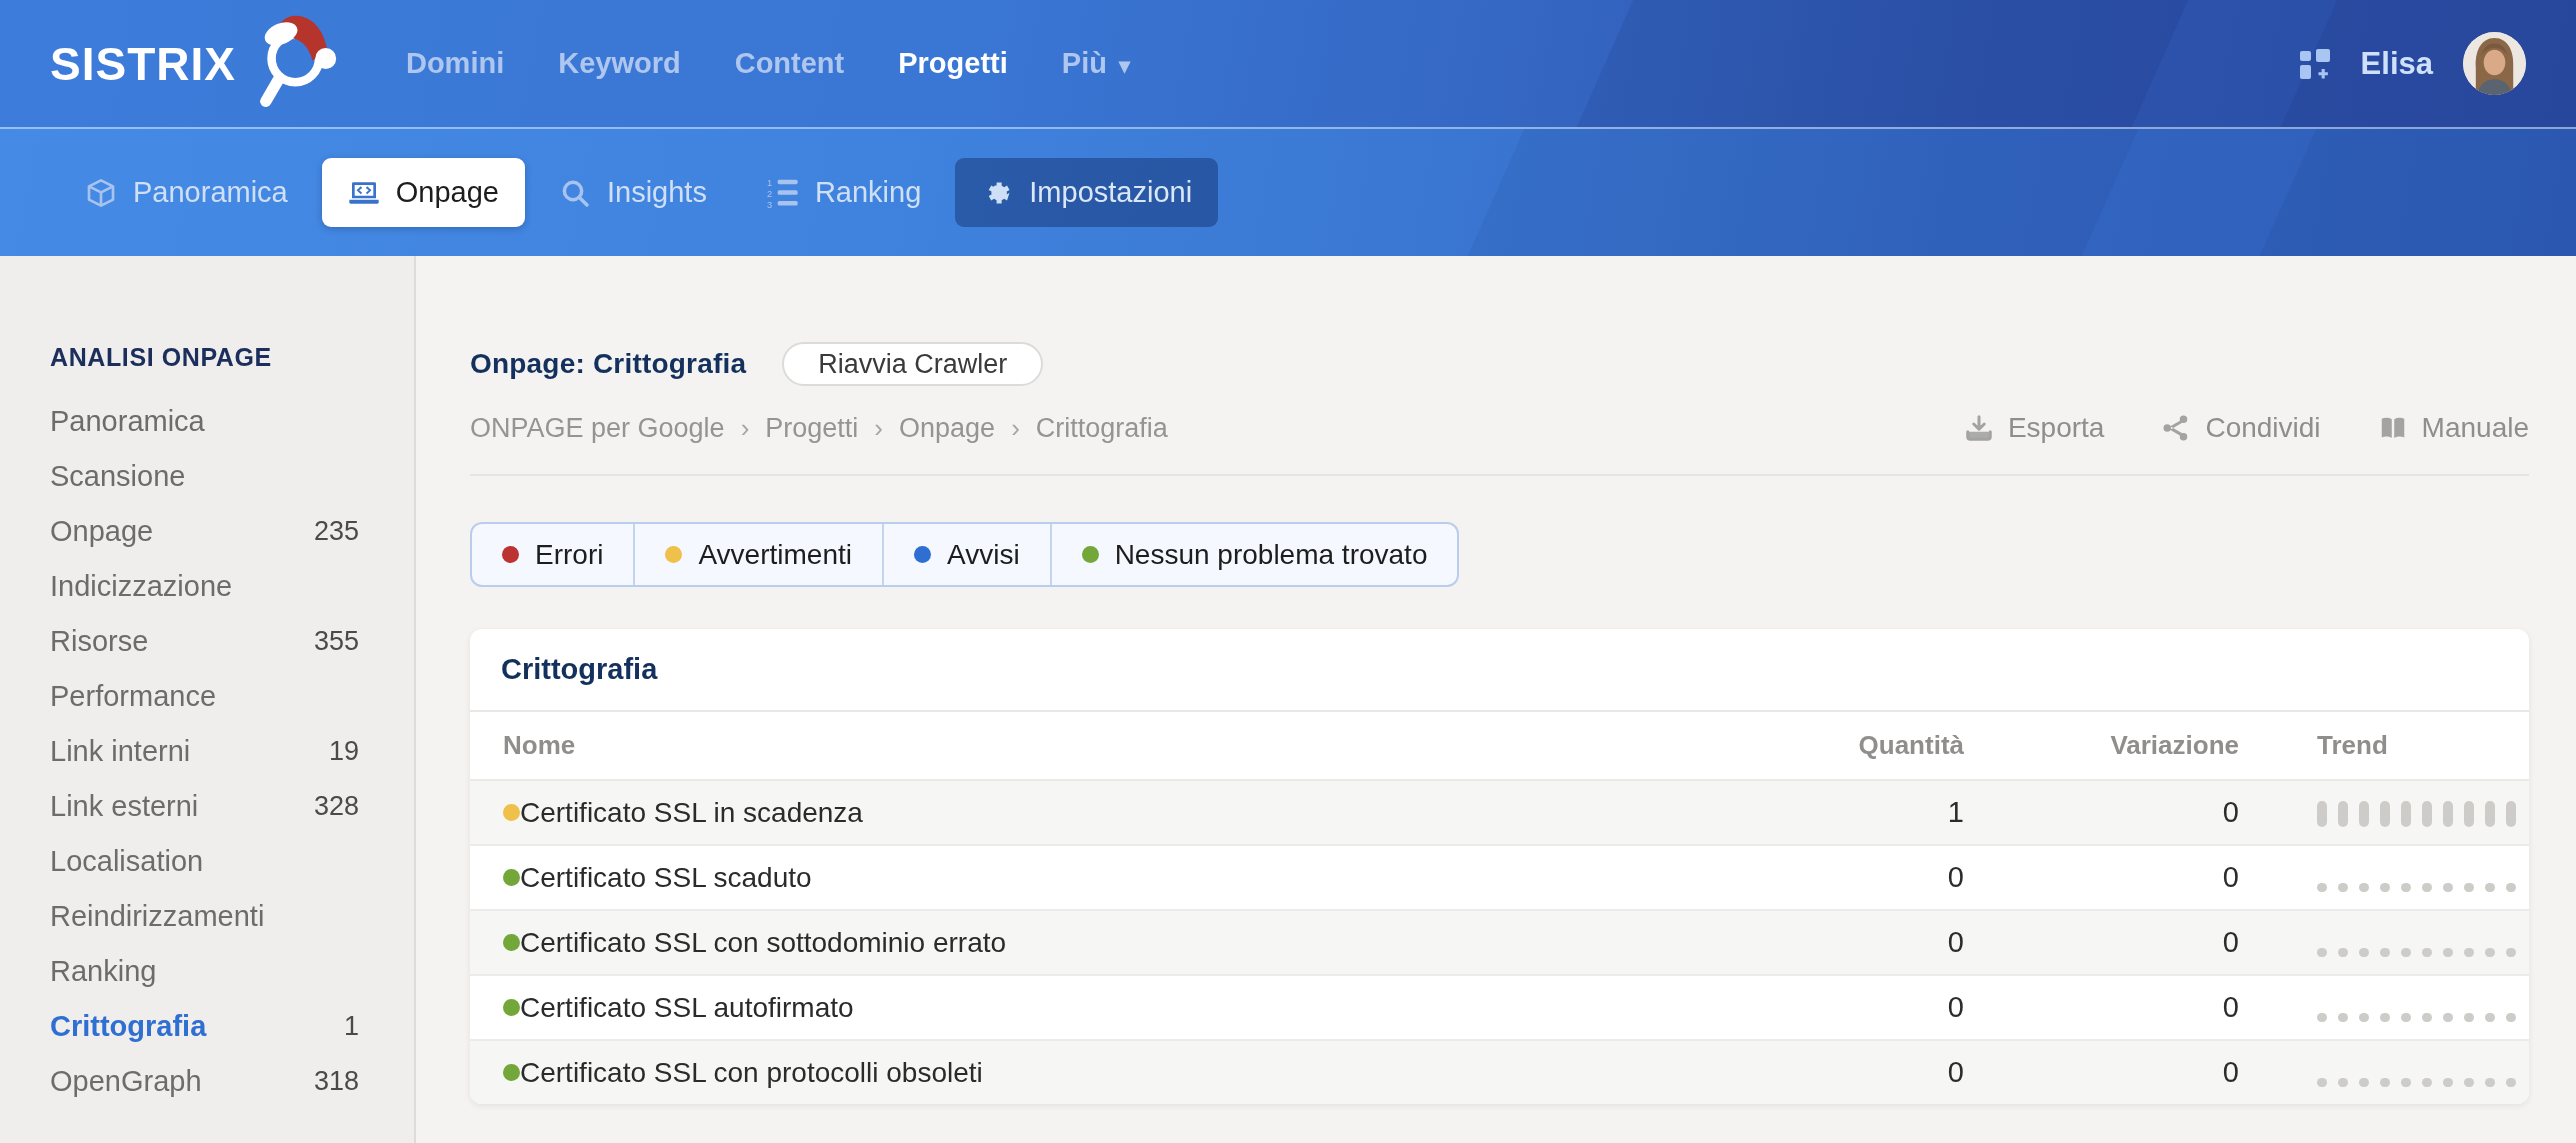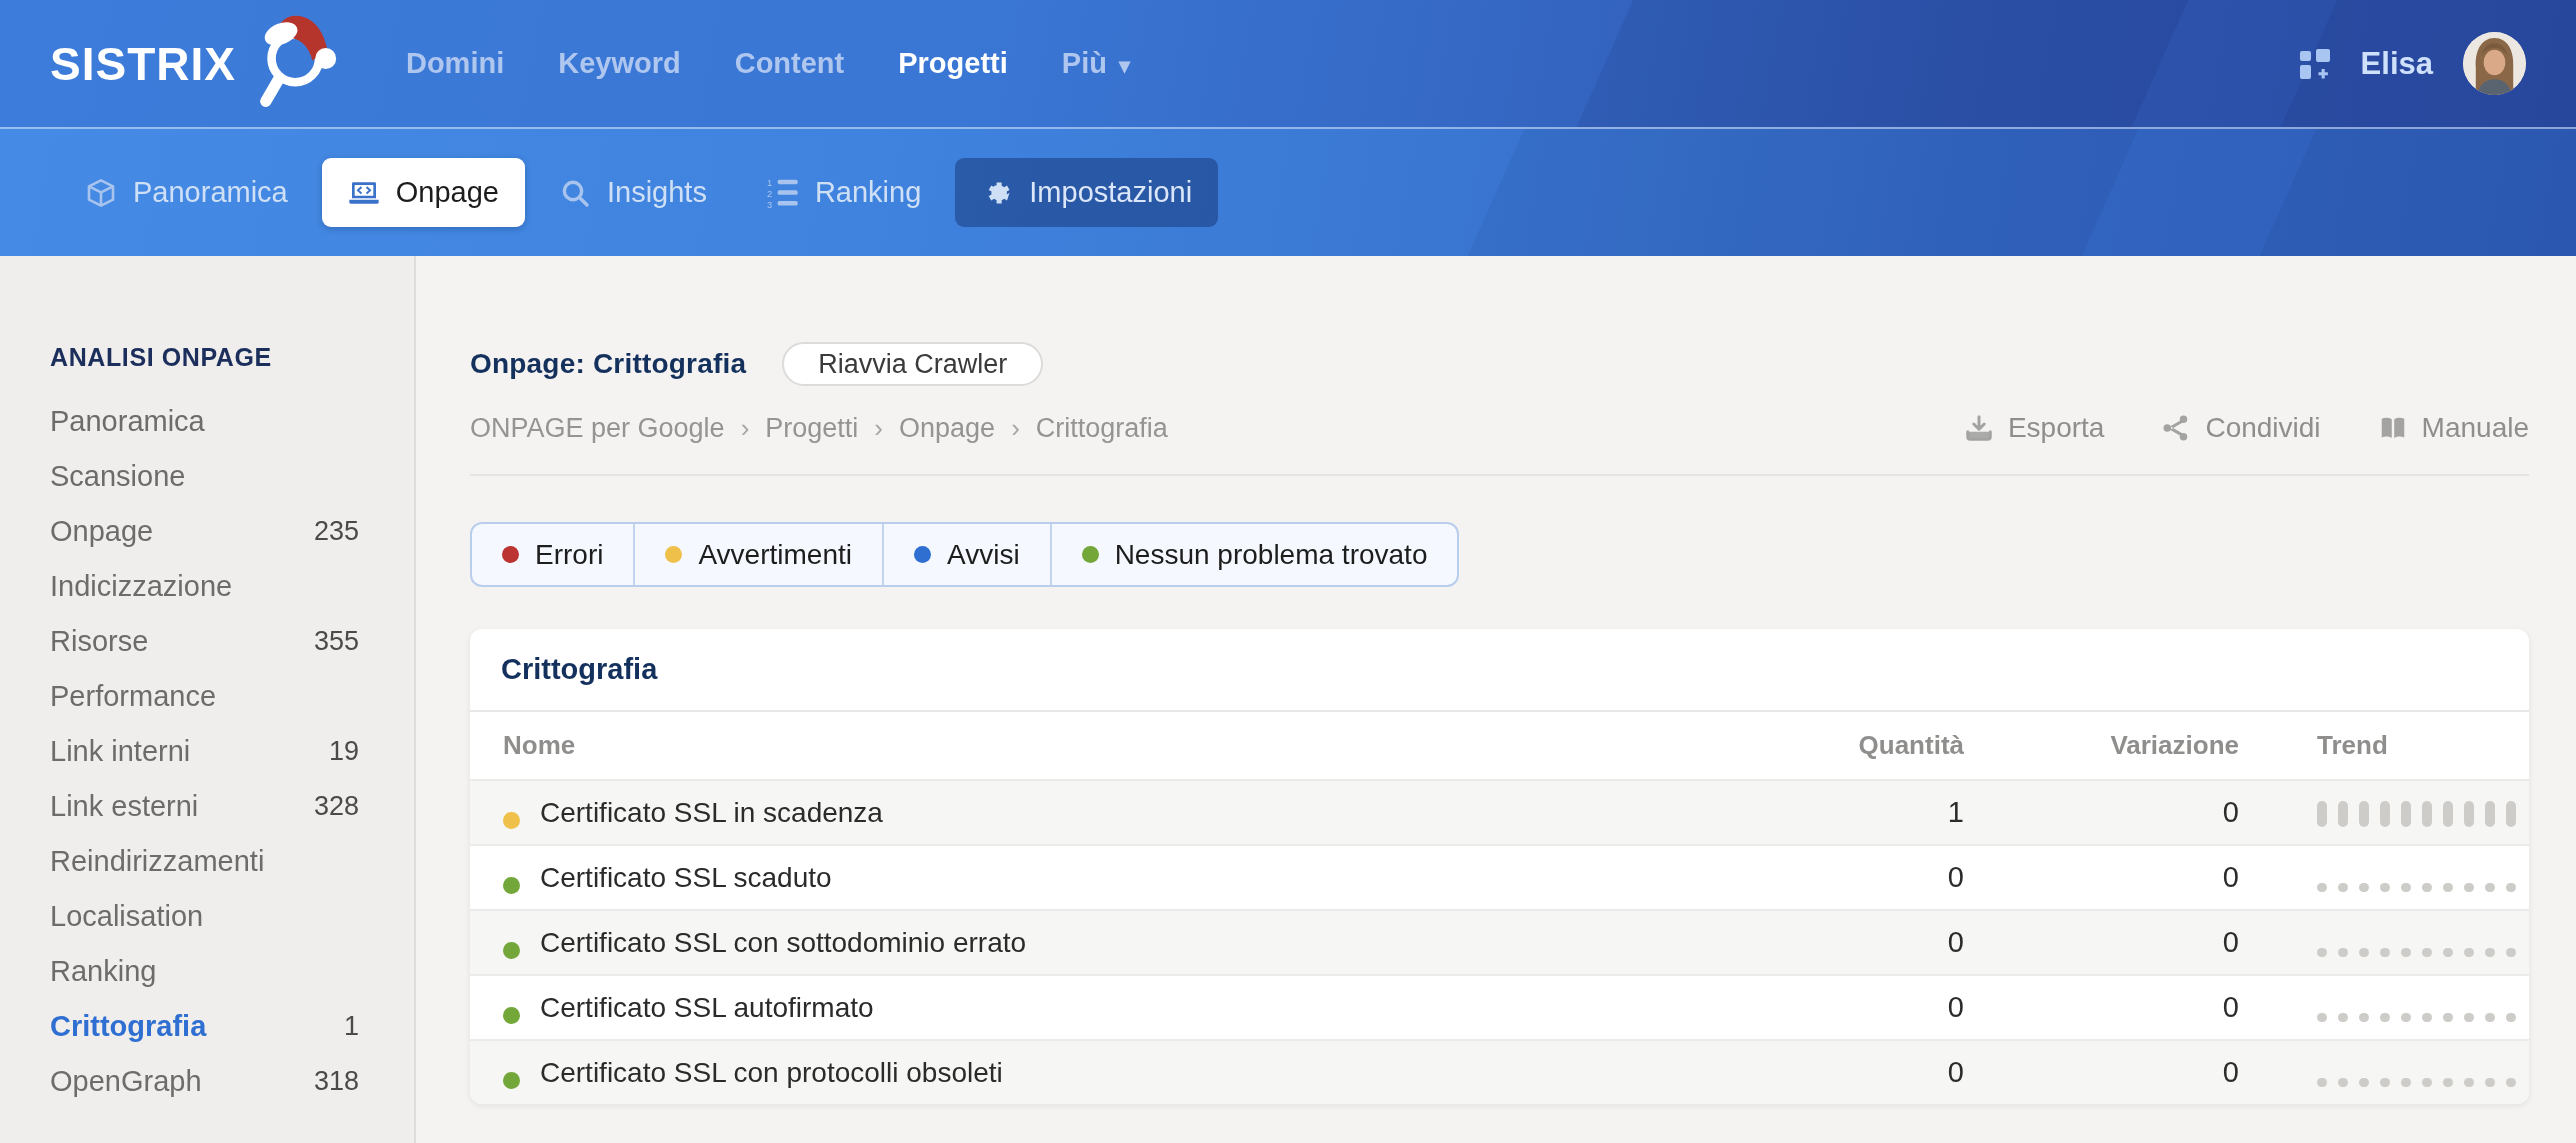--- a/index.html
+++ b/index.html
@@ -94,21 +94,21 @@
               border-bottom:2px solid #e8e7e5;}
   .trow{display:grid;grid-template-columns:1fr 258px 275px 248px;align-items:center;height:67px;}
   .thead{height:67px;border-bottom:2px solid #eceae8;}
   .th{font-size:26px;font-weight:bold;color:#8f8e8c;}
   .th-name{padding-left:33px;}
   .th-num{text-align:right;padding-right:42px;}
   .th-trend{padding-left:36px;}
   .rows .trow{height:63px;border-bottom:2px solid #ecebe9;}
   .rows .trow:last-child{border-bottom:none;}
   .rows .trow:nth-child(odd){background:#f6f6f4;}
-  .cell-name{display:flex;align-items:flex-end;gap:20px;padding-left:33px;font-size:28px;color:#2b2b2b;}
+  .cell-name{display:flex;align-items:center;padding-left:33px;font-size:28px;color:#2b2b2b;}
   .cell-num{text-align:right;padding-right:42px;font-size:29px;color:#2b2b2b;}
   .cell-trend{display:flex;align-items:flex-end;gap:11px;padding-left:36px;height:100%;padding-bottom:17px;box-sizing:border-box;}
   .tbar{width:10px;border-radius:5px;background:#cdccc8;}
 </style>
 </head>
 <body>
 
 <div class="app">
 
   <header class="nav1">
@@ -244,25 +244,25 @@
           </li>
           <li class="sb-item">
             <span class="sb-label">Link interni</span>
             <span class="sb-count">19</span>
           </li>
           <li class="sb-item">
             <span class="sb-label">Link esterni</span>
             <span class="sb-count">328</span>
           </li>
           <li class="sb-item">
+            <span class="sb-label">Localisation</span>
+            <span class="sb-count"></span>
+          </li>
+          <li class="sb-item">
             <span class="sb-label">Reindirizzamenti</span>
-            <span class="sb-count"></span>
-          </li>
-          <li class="sb-item">
-            <span class="sb-label">Localisation</span>
             <span class="sb-count"></span>
           </li>
           <li class="sb-item">
             <span class="sb-label">Ranking</span>
             <span class="sb-count"></span>
           </li>
           <li class="sb-item active">
             <span class="sb-label">Crittografia</span>
             <span class="sb-count">1</span>
           </li>

